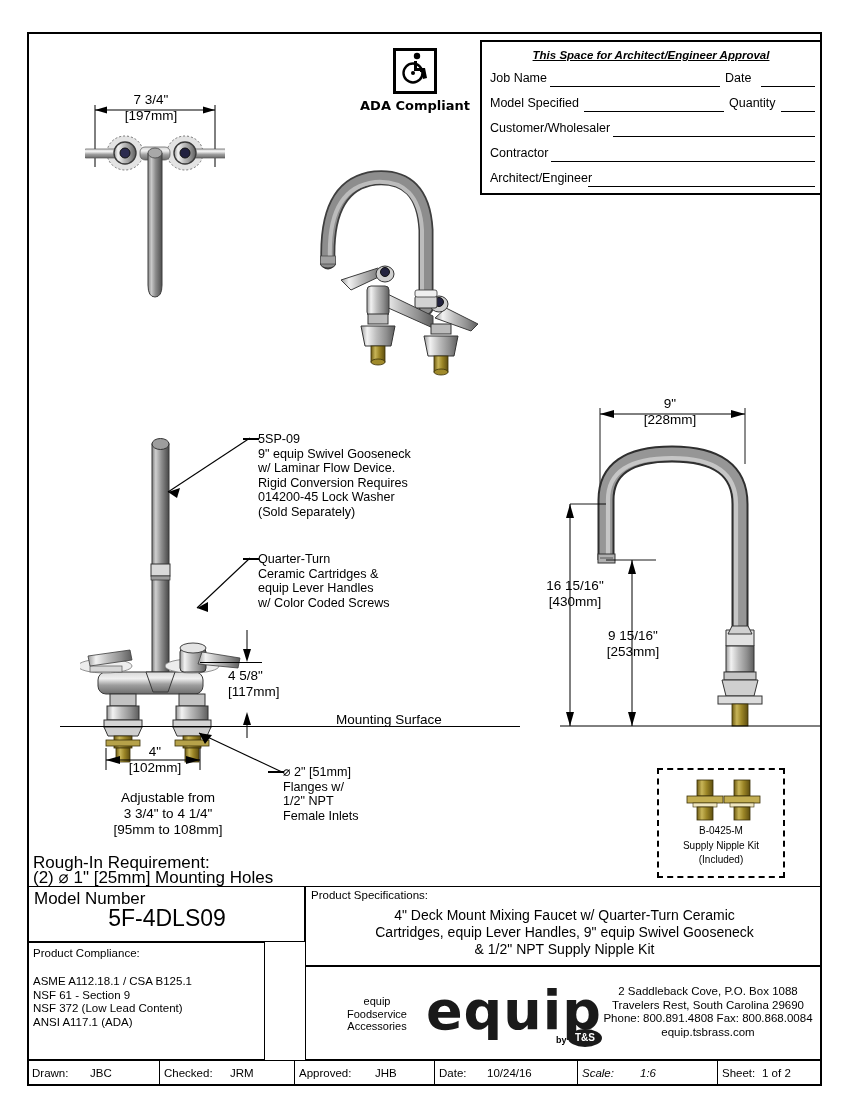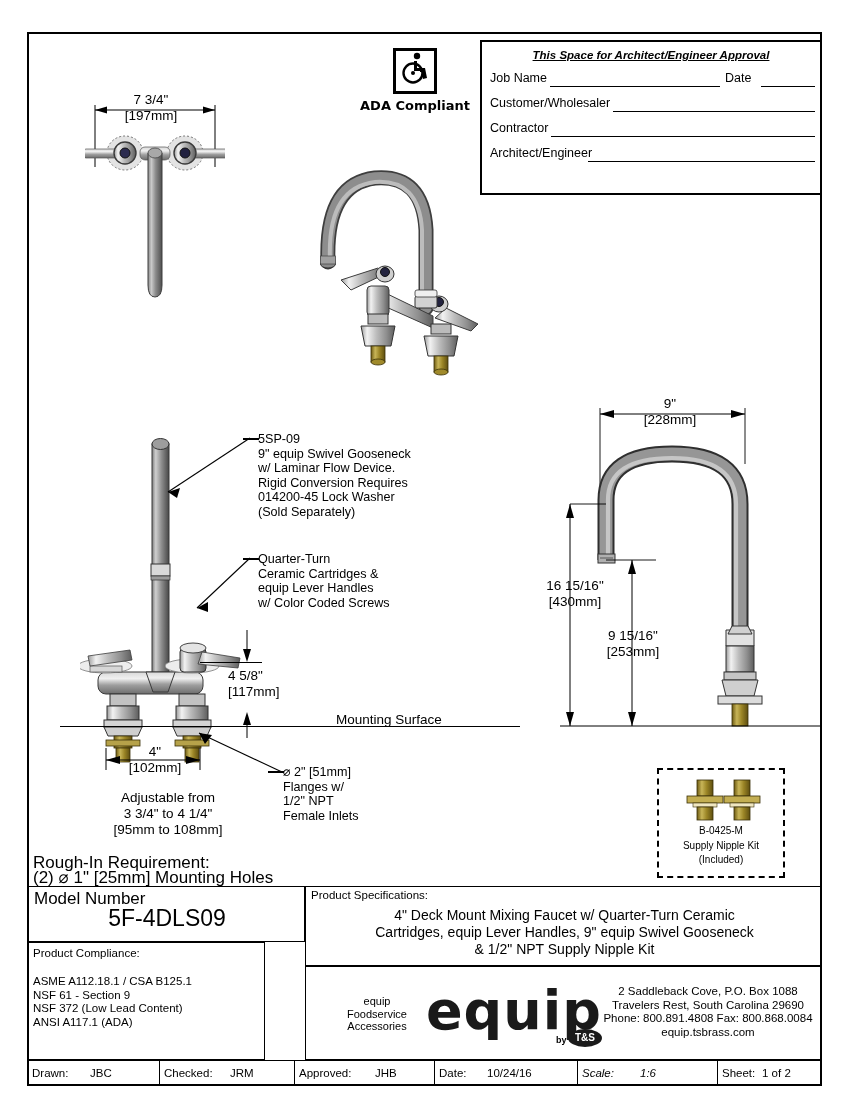--- a/index.html
+++ b/index.html
@@ -58,20 +58,26 @@
   <div id="approval">
     <div class="ttl">This Space for Architect/Engineer Approval</div>
 
     <div class="arow" style="margin-top:6px;">
       <span class="lbl">Job Name</span>
       <span class="rule" style="left:68px;width:170px;"></span>
       <span class="lbl" style="left:243px;">Date</span>
       <span class="rule" style="left:279px;width:54px;"></span>
     </div>
 
+    <div class="arow">
+      <span class="lbl">Model Specified</span>
+      <span class="rule" style="left:102px;width:140px;"></span>
+      <span class="lbl" style="left:247px;">Quantity</span>
+      <span class="rule" style="left:299px;width:34px;"></span>
+    </div>
 
     <div class="arow">
       <span class="lbl">Customer/Wholesaler</span>
       <span class="rule" style="left:131px;width:202px;"></span>
     </div>
 
     <div class="arow">
       <span class="lbl">Contractor</span>
       <span class="rule" style="left:69px;width:264px;"></span>
     </div>

